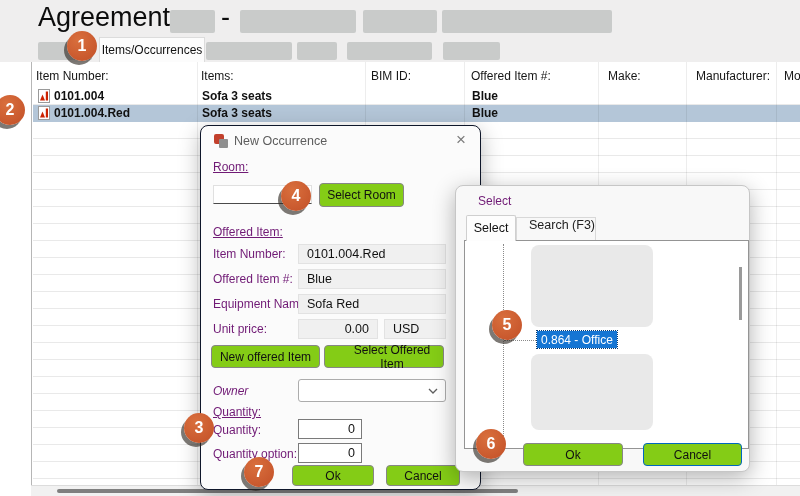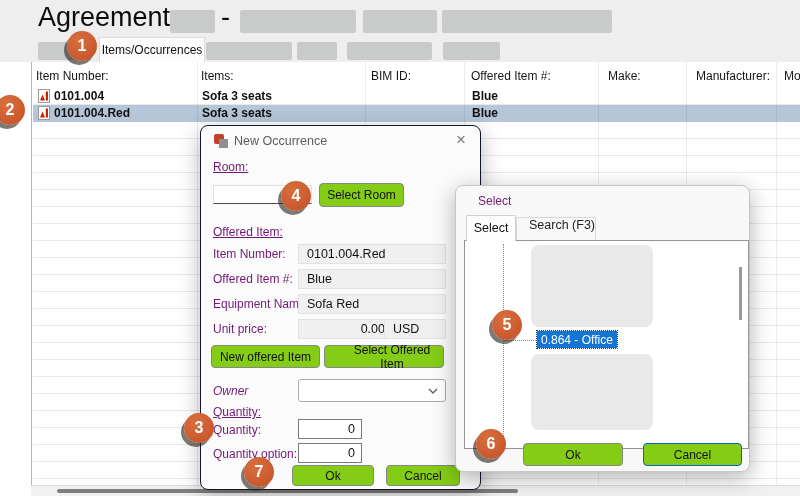--- a/index.html
+++ b/index.html
@@ -178,21 +178,21 @@
   <div class="lbl" style="left:12px; top:121px;">Item Number:</div>
   <div class="field" style="left:97px; top:118px; width:148px; height:20px;">0101.004.Red</div>
 
   <div class="lbl" style="left:12px; top:146px;">Offered Item #:</div>
   <div class="field" style="left:97px; top:143px; width:148px; height:20px;">Blue</div>
 
   <div class="lbl" style="left:12px; top:171px;">Equipment Name:</div>
   <div class="field" style="left:97px; top:168px; width:148px; height:20px;">Sofa Red</div>
 
   <div class="lbl" style="left:12px; top:196px;">Unit price:</div>
-  <div class="field right" style="left:97px; top:193px; width:96px; height:20px;">0.00</div>
+  <div class="field right" style="left:97px; top:193px; width:80px; height:20px;">0.00</div>
   <div class="field" style="left:183px; top:193px; width:62px; height:20px;">USD</div>
 
   <div class="btn" style="left:10px; top:219px; width:109px; height:23px;">New offered Item</div>
   <div class="btn" style="left:123px; top:219px; width:120px; height:23px;padding-left:16px;">Select Offered Item</div>
 
   <div class="lbl" style="left:12px; top:258px;font-style:italic;">Owner</div>
   <div class="combo">
     <span></span>
     <svg width="10" height="6" viewBox="0 0 10 6">
         <polyline points="1,1 5,5 9,1" fill="none" stroke="#5f5f5f" stroke-width="1.3"></polyline>

